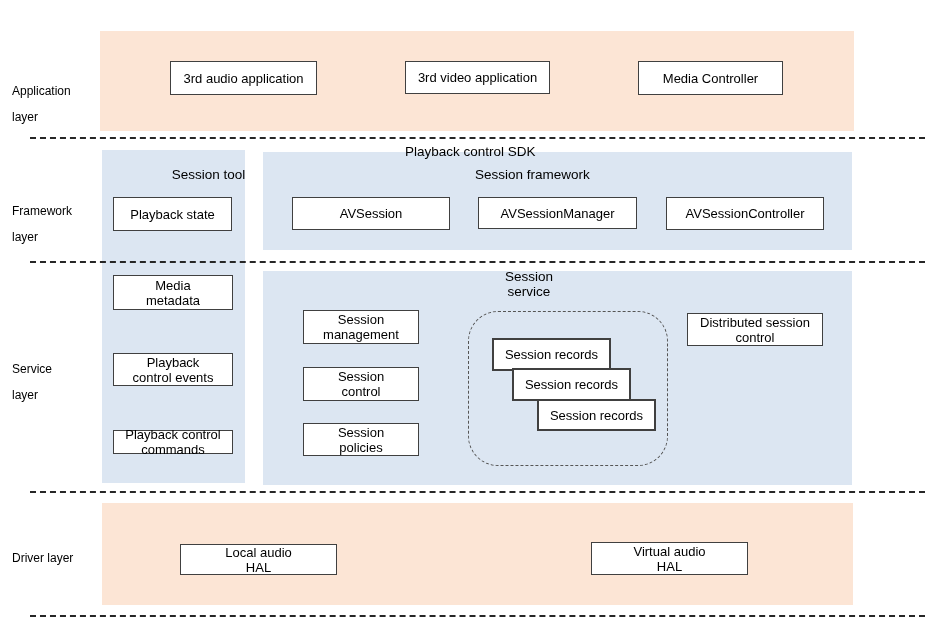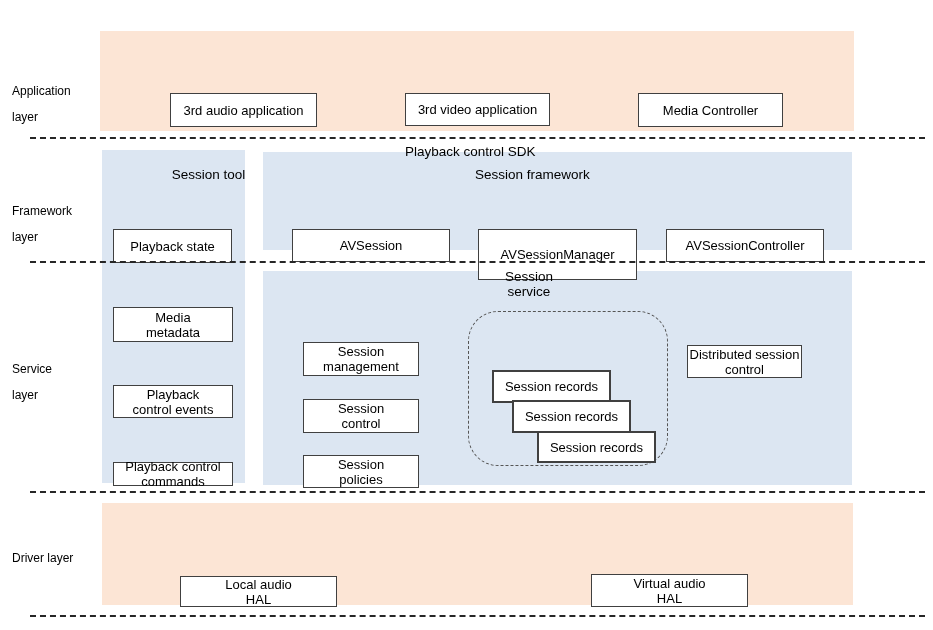--- a/index.html
+++ b/index.html
@@ -22,21 +22,21 @@
     position:absolute;left:30px;width:895px;height:0;
     border-top:2px dashed var(--sep-color);z-index:5;
   }
   .layer-label{
     position:absolute;left:12px;width:90px;
     font-size:12px;line-height:26px;white-space:pre-line;z-index:2;
   }
   .wbox{
     position:absolute;background:#ffffff;border:1.5px solid var(--box-border);
     box-sizing:border-box;display:flex;align-items:center;justify-content:center;
-    text-align:center;font-size:13px;line-height:15px;white-space:pre-line;z-index:2;margin-top:32px;
+    text-align:center;font-size:13px;line-height:15px;white-space:pre-line;z-index:2;
   }
   .wbox.thick{border-width:2px;}
   .panel-title{
     position:absolute;font-size:13.5px;line-height:15px;z-index:2;white-space:pre-line;
   }
   .panel-title.centered{text-align:center;}
   .free-label{position:absolute;font-size:13.5px;z-index:2;}
   .records-frame{
     position:absolute;border:1.5px dashed #555555;border-radius:30px;
     box-sizing:border-box;background:transparent;z-index:1;
@@ -69,21 +69,21 @@
 
   <div class="wbox" style="left:170px;top:61px;width:147px;height:34px;">3rd audio application</div>
   <div class="wbox" style="left:405px;top:61px;width:145px;height:33px;">3rd video application</div>
   <div class="wbox" style="left:638px;top:61px;width:145px;height:34px;">Media Controller</div>
   <div class="free-label" style="left:405px;top:107px;margin-top:37px;">Playback control SDK</div>
 
   <div class="panel-title centered" style="left:102px;top:167px;width:125px;padding-left:44px;">Session tool</div>
   <div class="wbox" style="left:113px;top:197px;width:119px;height:34px;">Playback state</div>
   <div class="panel-title" style="left:475px;top:167px;">Session framework</div>
   <div class="wbox" style="left:292px;top:197px;width:158px;height:33px;">AVSession</div>
-  <div class="wbox" style="left:478px;top:197px;width:159px;height:51px;">AVSessionManager</div>
+  <div class="wbox" style="left:478px;top:197px;width:159px;height:32px;">AVSessionManager</div>
   <div class="wbox" style="left:113px;top:275px;width:120px;height:35px;">Media
 metadata</div>
 
   <div class="wbox" style="left:666px;top:197px;width:158px;height:33px;">AVSessionController</div>
   <div class="wbox" style="left:113px;top:353px;width:120px;height:33px;">Playback
 control events</div>
   <div class="wbox" style="left:113px;top:430px;width:120px;height:24px;">Playback control
 commands</div>
 
   <div class="panel-title centered" style="left:479px;top:269px;width:100px;">Session
@@ -93,21 +93,21 @@
   <div class="wbox" style="left:303px;top:367px;width:116px;height:34px;">Session
 control</div>
   <div class="wbox" style="left:303px;top:423px;width:116px;height:33px;">Session
 policies</div>
 
   <div class="records-frame" style="left:468px;top:311px;width:200px;height:155px;"></div>
   <div class="wbox thick rec1" style="left:492px;top:338px;width:119px;height:33px;">Session records</div>
   <div class="wbox thick rec2" style="left:512px;top:368px;width:119px;height:33px;">Session records</div>
   <div class="wbox thick rec3" style="left:537px;top:399px;width:119px;height:32px;">Session records</div>
 
-  <div class="wbox" style="left:687px;top:313px;width:115px;height:33px;">Distributed session
+  <div class="wbox" style="left:687px;top:313px;width:136px;height:33px;">Distributed session
 control</div>
 
   <div class="wbox" style="left:180px;top:544px;width:157px;height:31px;">Local audio
 HAL</div>
   <div class="wbox" style="left:591px;top:542px;width:157px;height:33px;">Virtual audio
 HAL</div>
 
 </div>
 
 </body></html>

